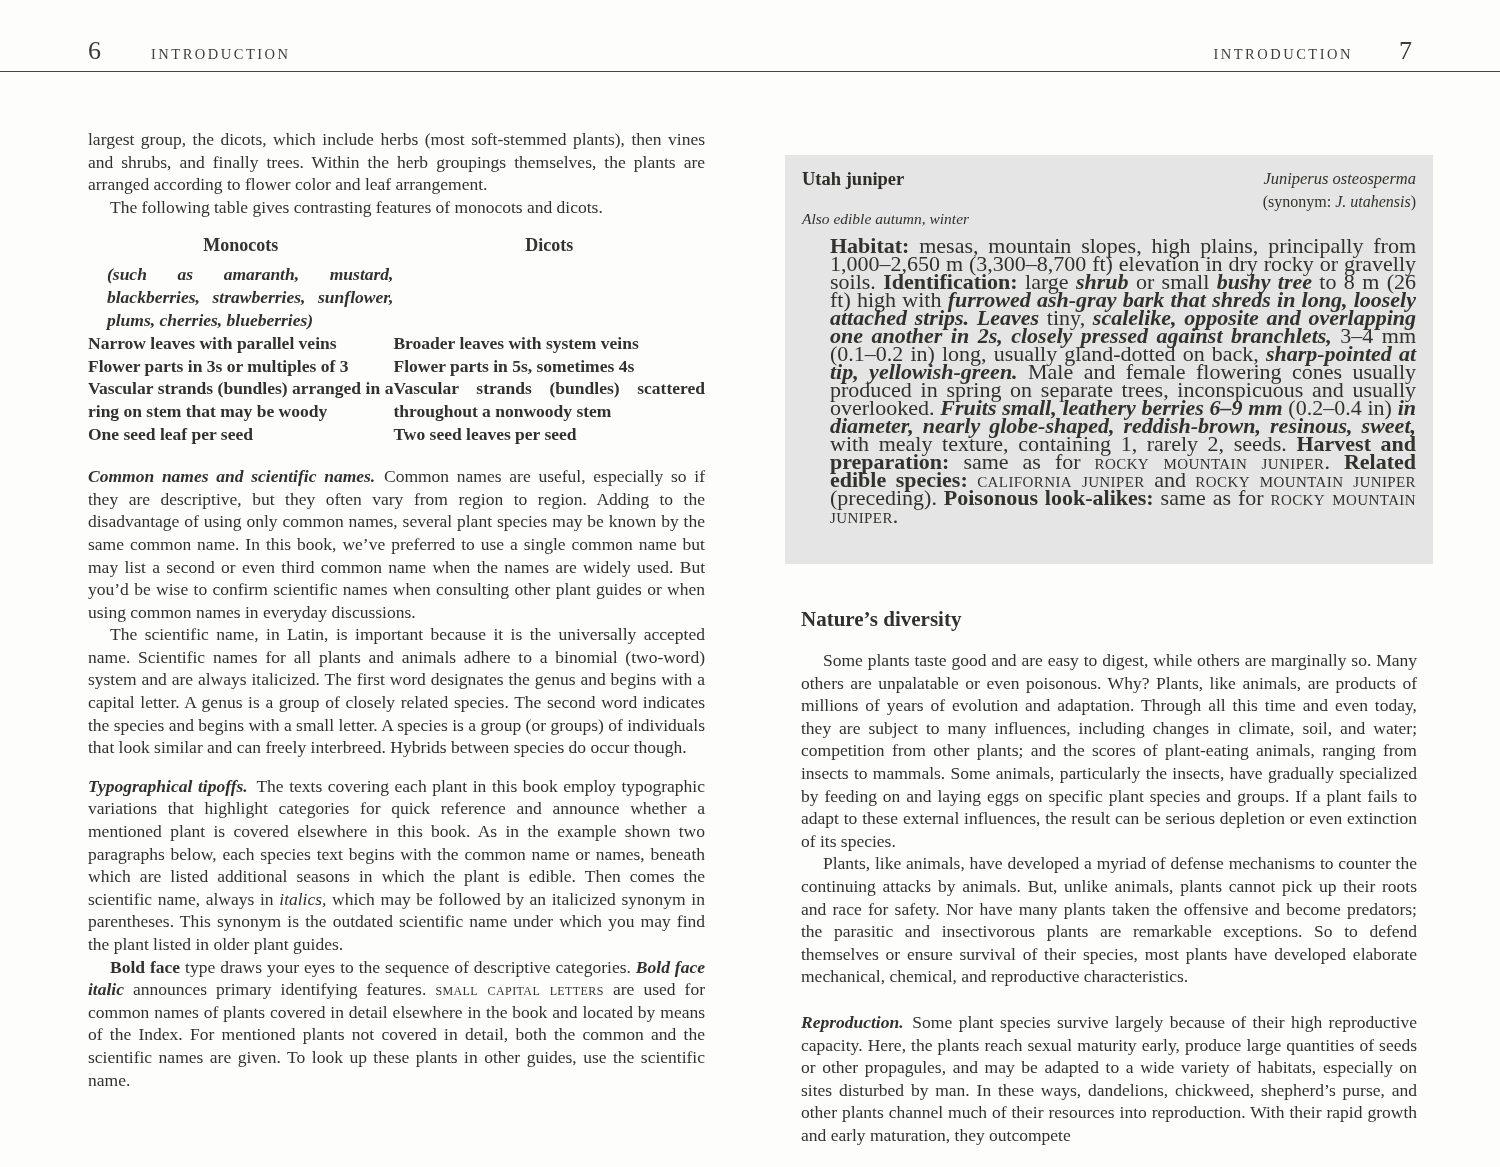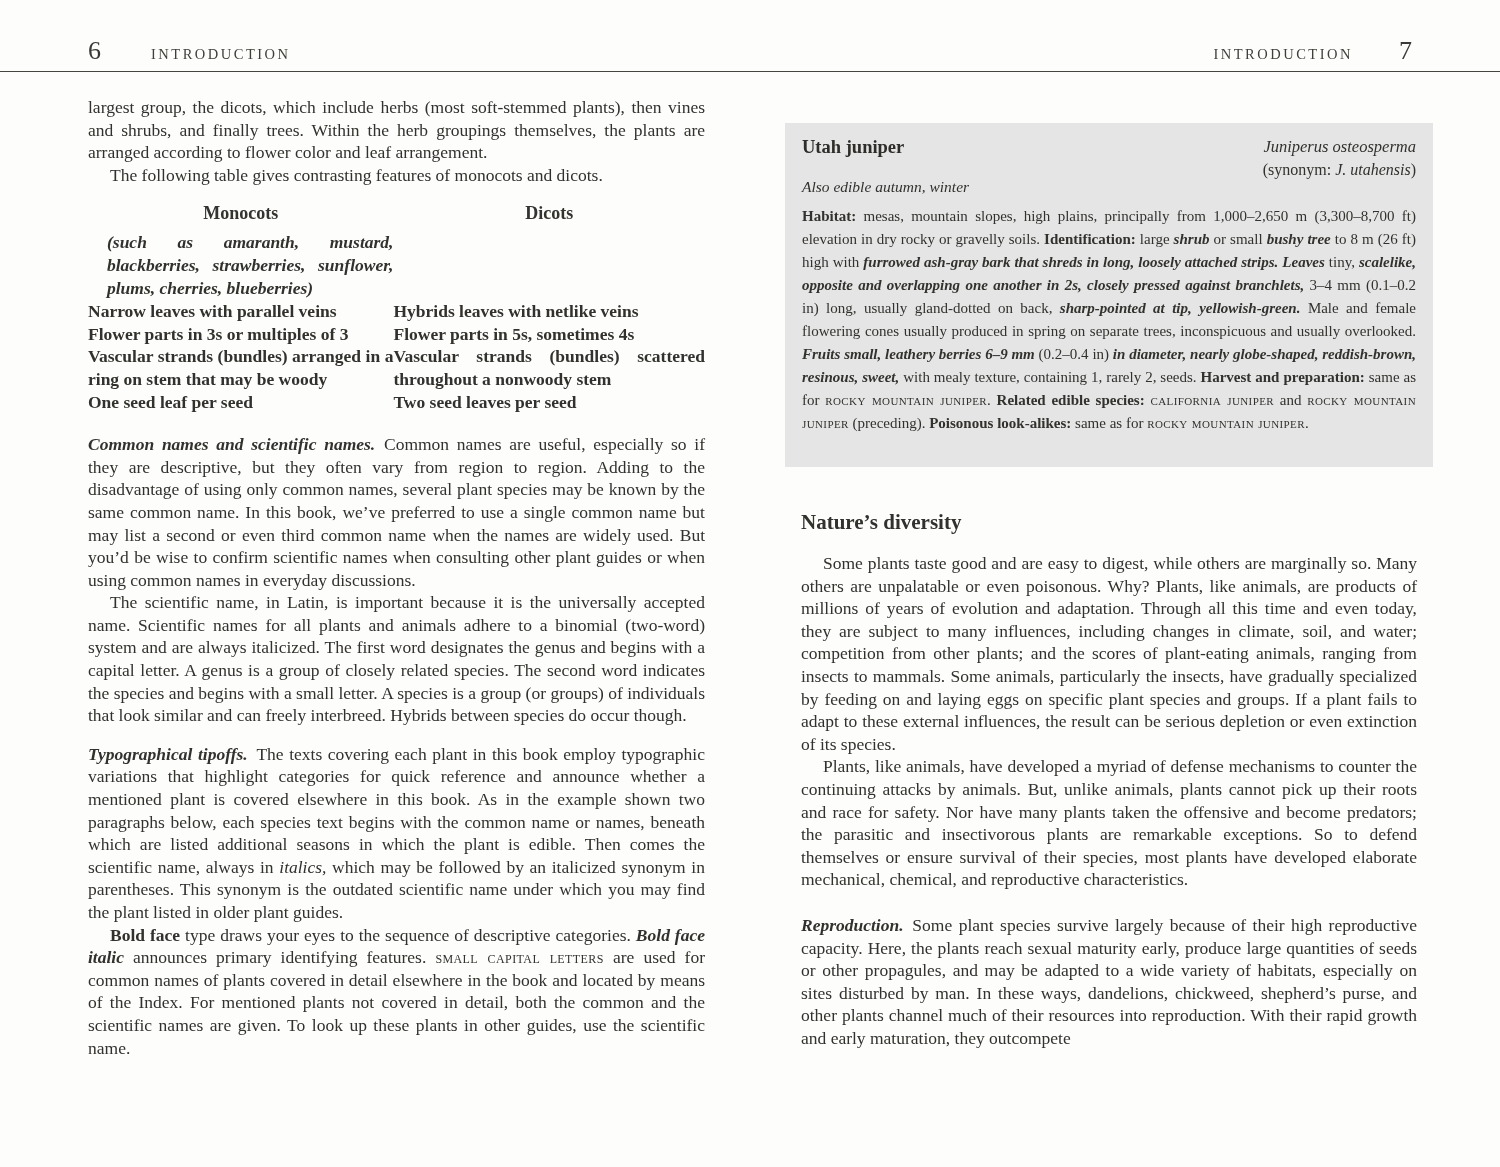--- a/index.html
+++ b/index.html
@@ -15,21 +15,21 @@
   .running-head{position:absolute;top:36px;display:flex;align-items:baseline;}
   .running-head.left{left:88px;}
   .running-head.right{right:88px;}
   .folio{font-size:26px;color:#3a3935;}
   .rh-text{font-size:14.5px;letter-spacing:2.5px;color:#3f3e39;}
   .running-head.left .rh-text{margin-left:50px;}
   .running-head.right .folio{margin-left:46px;}
   .rule{position:absolute;top:71px;left:0;width:1500px;border-top:1.6px solid #45443f;}
 
   
-  .col{position:absolute;top:96px;}
+  .col{position:absolute;top:128px;}
   .left-col{left:88px;width:617px;}
   .right-col{left:785px;width:648px;}
 
   .body{font-size:17.5px;line-height:22.6px;text-align:justify;margin:0;}
   .indent{text-indent:22px;}
   .gap-before{margin-top:16px;}
 
   
   .mono-dicot-table{margin-top:17px;}
   .t-heads,.t-row{display:grid;grid-template-columns:1fr 1.02fr;font-weight:bold;}
@@ -37,21 +37,21 @@
   .t-cell{font-size:17.5px;line-height:22.6px;text-align:justify;}
   .t-row.t-italic .t-cell{font-style:italic;padding-left:19px;margin-bottom:1px;}
 
   
   .species-box{background:#e5e5e5;padding:14px 17px 17px 17px;box-sizing:border-box;width:648px;margin-top:27px;}
   .sb-header{display:flex;justify-content:space-between;align-items:flex-start;}
   .sb-title{font-weight:bold;font-size:18.5px;color:#2e2d29;}
   .sb-sub{font-style:italic;font-size:15.5px;margin-top:20px;}
   .sb-sci{font-style:italic;font-size:16.5px;text-align:right;}
   .sb-syn{font-size:16px;text-align:right;margin-top:4px;}
-  .sb-body{margin-top:9px;font-size:15px;line-height:23px;text-align:justify;}
+  .sb-body{margin-top:9px;font-size:22px;line-height:18px;text-align:justify;margin-left:28px;}
   .section-heading{font-weight:bold;font-size:21px;margin:43px 16px 17px 16px;color:#32312d;}
   .right-col .body{margin-left:16px;margin-right:16px;}
   .reproduction-para{margin-top:23px;}
 
   
   .seg-b{font-weight:bold;}
   .seg-i{font-style:italic;}
   .seg-bi{font-weight:bold;font-style:italic;}
   .seg-sc{font-variant:small-caps;letter-spacing:0.4px;}
 </style>
@@ -77,21 +77,21 @@
     <div class="mono-dicot-table">
       <div class="t-heads">
         <div class="t-head">Monocots</div>
         <div class="t-head">Dicots</div>
       </div>
       <div class="t-row t-italic">
         <div class="t-cell">(such as amaranth, mustard, blackberries, strawberries, sunflower, plums, cherries, blueberries)</div>
       </div>
       <div class="t-row">
         <div class="t-cell">Narrow leaves with parallel veins</div>
-        <div class="t-cell">Hybrids leaves with netlike veins</div>
+        <div class="t-cell">Broader leaves with system veins</div>
       </div>
       <div class="t-row">
         <div class="t-cell">Flower parts in 3s or multiples of 3</div>
         <div class="t-cell">Flower parts in 5s, sometimes 4s</div>
       </div>
       <div class="t-row">
         <div class="t-cell">Vascular strands (bundles) arranged in a ring on stem that may be woody</div>
         <div class="t-cell">Vascular strands (bundles) scattered throughout a nonwoody stem</div>
       </div>
       <div class="t-row">

